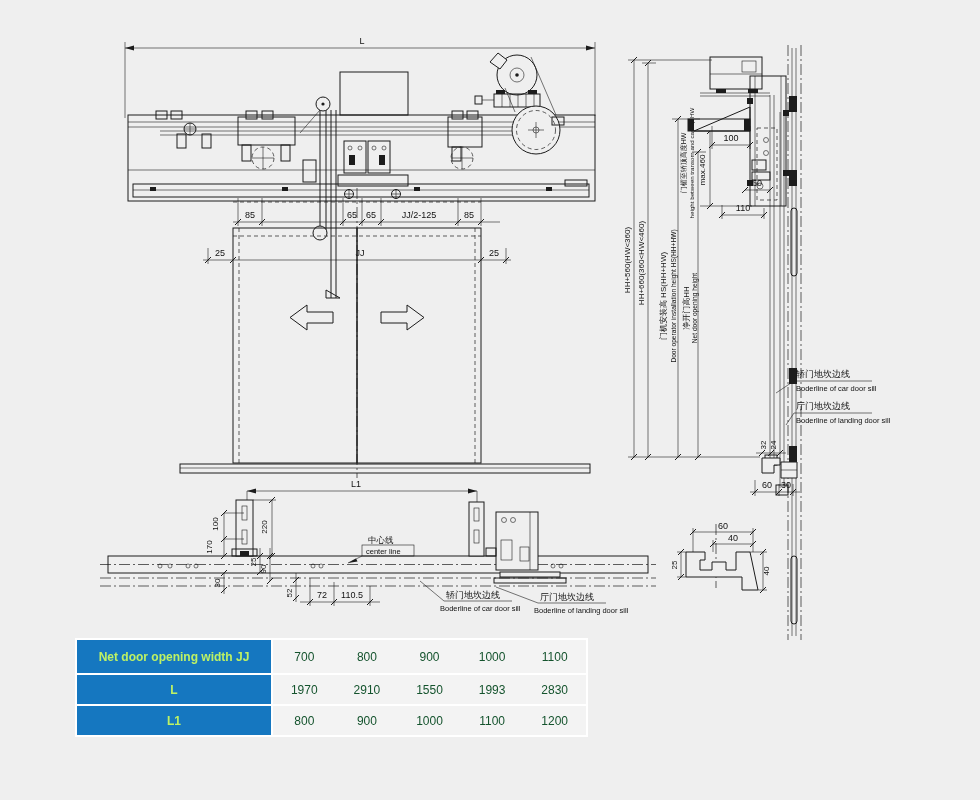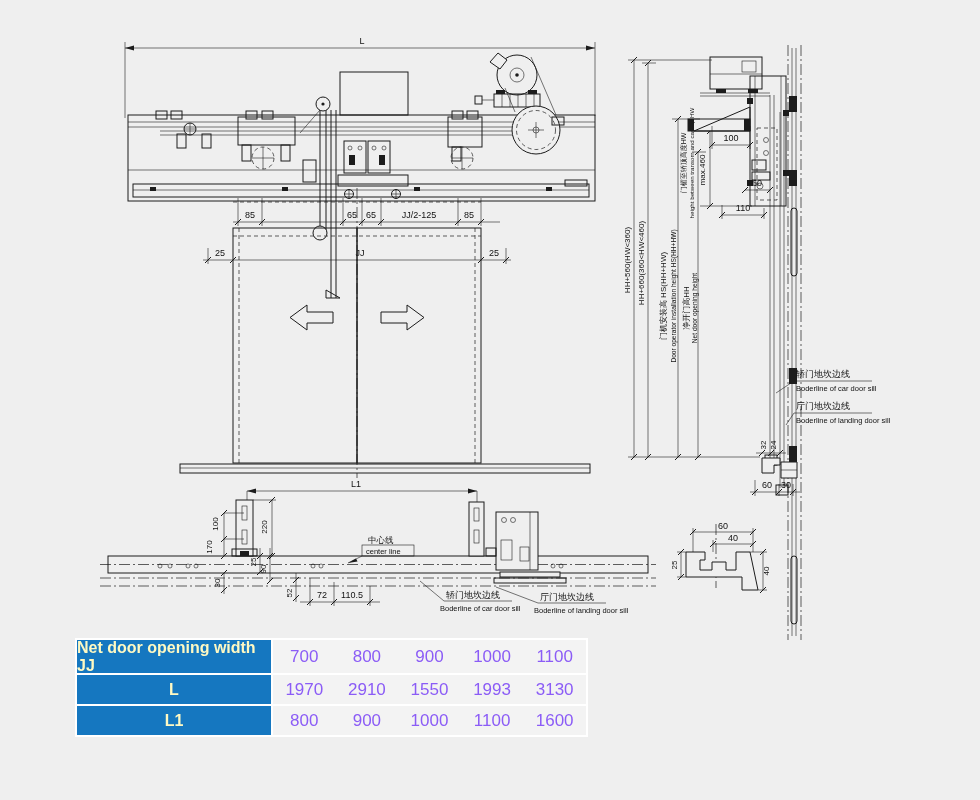--- a/index.html
+++ b/index.html
@@ -14,25 +14,25 @@
   svg .w{fill:#efefef;}
   svg text{font-family:"Liberation Sans",sans-serif;fill:#111;stroke:none;}
   svg .dim{font-size:9px;text-anchor:middle;}
   svg .dim8{font-size:8px;text-anchor:middle;}
   svg .lab{font-size:9px;text-anchor:start;}
   svg .lab8{font-size:7.5px;text-anchor:start;}
   
   .tbl{position:absolute;left:75px;top:638px;width:513px;background:#ffffff;padding:2px;box-sizing:border-box;}
   .trow{display:flex;margin-bottom:2px;}
   .trow:last-child{margin-bottom:0;}
-  .tlabel{width:194px;background:#1577c0;color:#fef9c3;font-weight:bold;font-size:16px;
+  .tlabel{width:194px;background:#1577c0;color:#bef264;font-weight:bold;font-size:12px;
     display:flex;align-items:center;justify-content:center;flex:0 0 auto;}
   .tvals{display:flex;flex:1;background:#f3f3f3;margin-left:2px;}
   .tval{flex:1;display:flex;align-items:center;justify-content:center;
-    font-size:17px;color:#8b5cf6;}
+    font-size:12px;color:#14532d;}
   .r1{height:33px;}.r2{height:29px;}.r3{height:29px;}
 </style>
 </head>
 <body>
 
 <div id="stage">
 <svg width="980" height="800" viewBox="0 0 980 800">
 
   <g>
 
@@ -373,27 +373,27 @@
       <div class="tval">1100</div>
     </div>
   </div>
   <div class="trow r2">
     <div class="tlabel" style="background: rgb(21, 119, 192);">L</div>
     <div class="tvals">
       <div class="tval">1970</div>
       <div class="tval">2910</div>
       <div class="tval">1550</div>
       <div class="tval">1993</div>
-      <div class="tval">3130</div>
+      <div class="tval">2830</div>
     </div>
   </div>
   <div class="trow r3">
     <div class="tlabel" style="background: rgb(21, 119, 192);">L1</div>
     <div class="tvals">
       <div class="tval">800</div>
       <div class="tval">900</div>
       <div class="tval">1000</div>
       <div class="tval">1100</div>
-      <div class="tval">1600</div>
+      <div class="tval">1200</div>
     </div>
   </div>
 </div>
 </div>
 
 </body></html>

